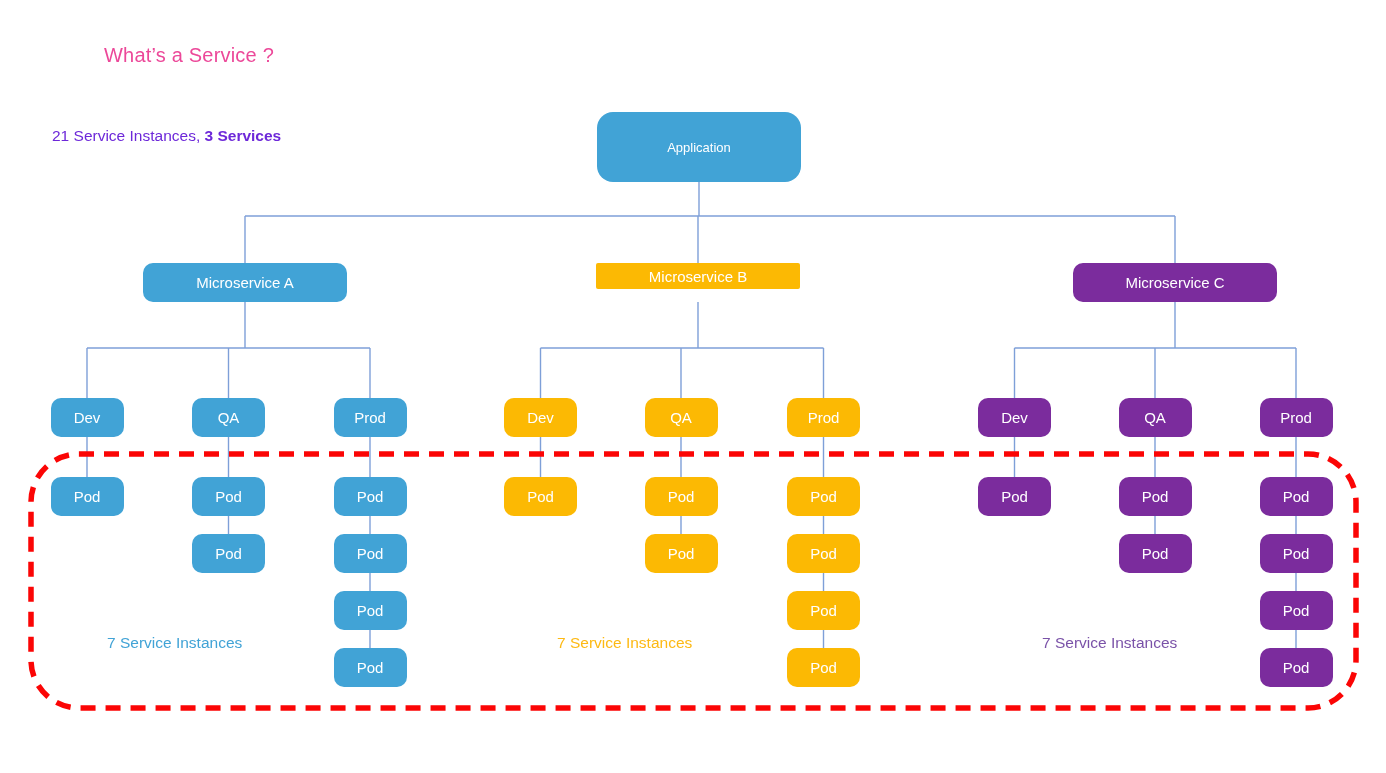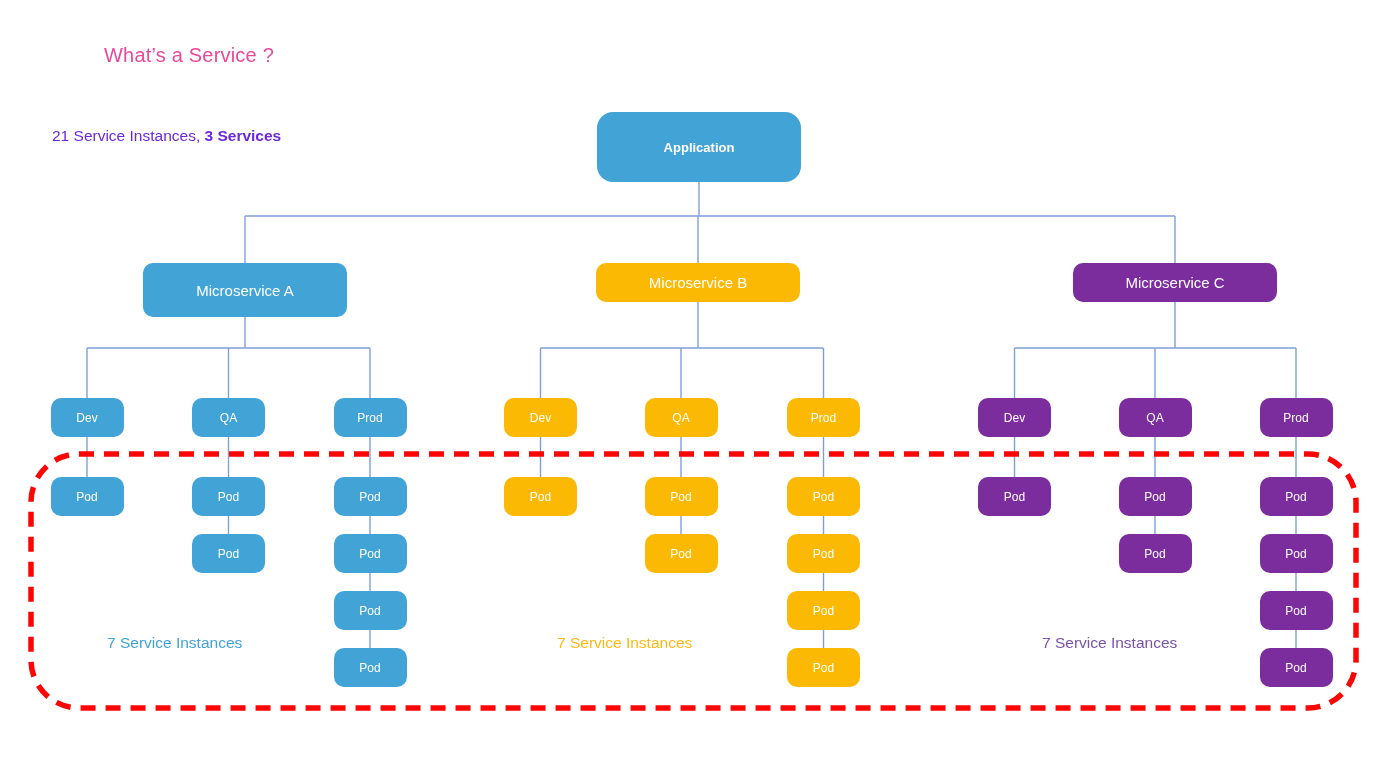--- a/index.html
+++ b/index.html
@@ -20,23 +20,23 @@
     left:52px;top:127px;
     font-size:15.5px;
   }
   #subtitle b{font-weight:700;}
   .node{
     position:absolute;
     display:flex;align-items:center;justify-content:center;
     color:#ffffff;
     box-sizing:border-box;
   }
-  .node.root{font-size:13px;font-weight:700;}
+  .node.root{font-size:13px;font-weight:400;}
   .node.ms{font-size:15px;font-weight:400;}
-  .node.env,.node.pod{font-size:12px;font-weight:400;}
+  .node.env,.node.pod{font-size:15px;font-weight:400;}
   .instances-label{
     position:absolute;
     font-size:15.5px;font-weight:400;
     white-space:nowrap;
     margin-left:47px;
   }
 </style>
 </head>
 <body>
 
@@ -88,33 +88,33 @@
   </svg>
 
   <div id="page-title" class="abs" style="color: #ec4899;">What’s a Service ?</div>
 
   <div id="subtitle" class="abs" style="color: #6d28d9;">
     <span>21 Service Instances, </span><b>3 Services</b>
   </div>
 
   <div id="nodes">
       <div class="node root" style="left: 597px; top: 112px; width: 204px; height: 70px; border-radius: 16px; background: rgb(65, 163, 214);">Application</div>
-      <div class="node ms" style="left: 143px; top: 263px; width: 204px; height: 54px; border-radius: 10px; background: rgb(65, 163, 214);">Microservice A</div>
+      <div class="node ms" style="left: 143px; top: 263px; width: 204px; height: 39px; border-radius: 10px; background: rgb(65, 163, 214);">Microservice A</div>
       <div class="node env" style="left: 50.5px; top: 398px; width: 73px; height: 39px; border-radius: 10px; background: rgb(65, 163, 214);">Dev</div>
       <div class="node pod" style="left: 50.5px; top: 477px; width: 73px; height: 39px; border-radius: 10px; background: rgb(65, 163, 214);">Pod</div>
       <div class="node env" style="left: 192px; top: 398px; width: 73px; height: 39px; border-radius: 10px; background: rgb(65, 163, 214);">QA</div>
       <div class="node pod" style="left: 192px; top: 477px; width: 73px; height: 39px; border-radius: 10px; background: rgb(65, 163, 214);">Pod</div>
       <div class="node pod" style="left: 192px; top: 534px; width: 73px; height: 39px; border-radius: 10px; background: rgb(65, 163, 214);">Pod</div>
       <div class="node env" style="left: 333.5px; top: 398px; width: 73px; height: 39px; border-radius: 10px; background: rgb(65, 163, 214);">Prod</div>
       <div class="node pod" style="left: 333.5px; top: 477px; width: 73px; height: 39px; border-radius: 10px; background: rgb(65, 163, 214);">Pod</div>
       <div class="node pod" style="left: 333.5px; top: 534px; width: 73px; height: 39px; border-radius: 10px; background: rgb(65, 163, 214);">Pod</div>
       <div class="node pod" style="left: 333.5px; top: 591px; width: 73px; height: 39px; border-radius: 10px; background: rgb(65, 163, 214);">Pod</div>
       <div class="node pod" style="left: 333.5px; top: 648px; width: 73px; height: 39px; border-radius: 10px; background: rgb(65, 163, 214);">Pod</div>
       <div class="instances-label" style="left: 60px; top: 634px; color: rgb(65, 163, 214);">7 Service Instances</div>
-      <div class="node ms" style="left: 596px; top: 263px; width: 204px; height: 39px; border-radius: 10px; background: rgb(252, 185, 3);">Microservice B</div>
+      <div class="node ms" style="left: 596px; top: 263px; width: 204px; height: 26px; border-radius: 2px; background: rgb(252, 185, 3);">Microservice B</div>
       <div class="node env" style="left: 504px; top: 398px; width: 73px; height: 39px; border-radius: 10px; background: rgb(252, 185, 3);">Dev</div>
       <div class="node pod" style="left: 504px; top: 477px; width: 73px; height: 39px; border-radius: 10px; background: rgb(252, 185, 3);">Pod</div>
       <div class="node env" style="left: 644.5px; top: 398px; width: 73px; height: 39px; border-radius: 10px; background: rgb(252, 185, 3);">QA</div>
       <div class="node pod" style="left: 644.5px; top: 477px; width: 73px; height: 39px; border-radius: 10px; background: rgb(252, 185, 3);">Pod</div>
       <div class="node pod" style="left: 644.5px; top: 534px; width: 73px; height: 39px; border-radius: 10px; background: rgb(252, 185, 3);">Pod</div>
       <div class="node env" style="left: 787px; top: 398px; width: 73px; height: 39px; border-radius: 10px; background: rgb(252, 185, 3);">Prod</div>
       <div class="node pod" style="left: 787px; top: 477px; width: 73px; height: 39px; border-radius: 10px; background: rgb(252, 185, 3);">Pod</div>
       <div class="node pod" style="left: 787px; top: 534px; width: 73px; height: 39px; border-radius: 10px; background: rgb(252, 185, 3);">Pod</div>
       <div class="node pod" style="left: 787px; top: 591px; width: 73px; height: 39px; border-radius: 10px; background: rgb(252, 185, 3);">Pod</div>
       <div class="node pod" style="left: 787px; top: 648px; width: 73px; height: 39px; border-radius: 10px; background: rgb(252, 185, 3);">Pod</div>

